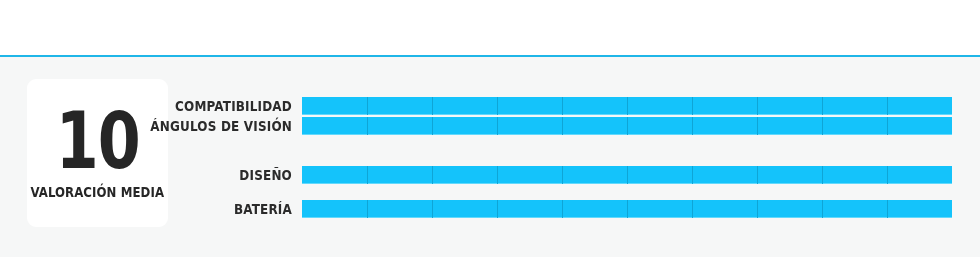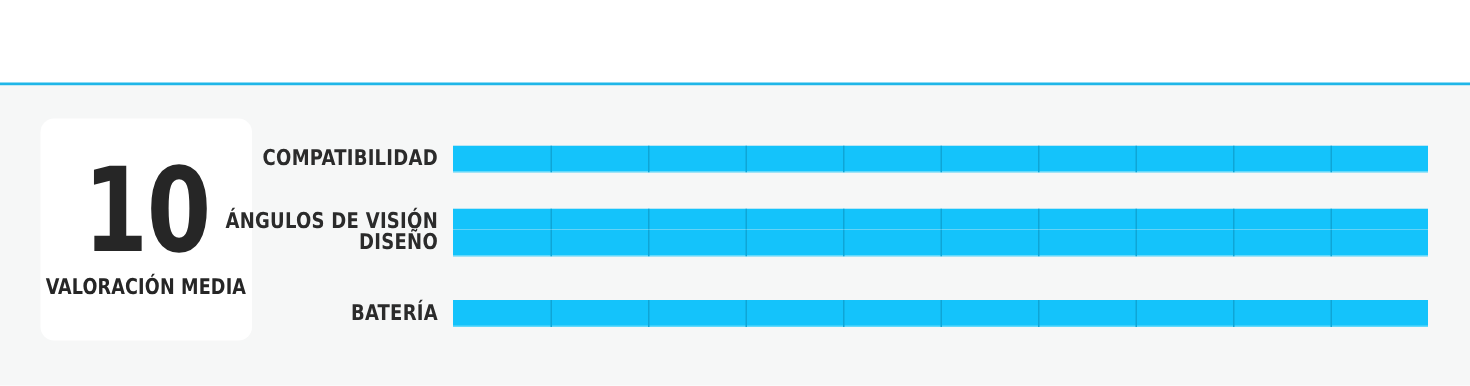--- a/index.html
+++ b/index.html
@@ -95,22 +95,22 @@
   }
   .criteria-row {
     position: absolute;
     left: 0;
     width: 980px;
     height: 18px;
     display: flex;
     align-items: center;
   }
   .criteria-row.r0 { top: 40px; }
-  .criteria-row.r1 { top: 82px; text-decoration: underline; }
-  .criteria-row.r2 { top: 96px; }
+  .criteria-row.r1 { top: 60px; text-decoration: underline; }
+  .criteria-row.r2 { top: 109px; }
   .criteria-row.r3 { top: 143px; }
 
   .criteria-label {
     position: absolute;
     left: 0;
     width: 292px;
     text-align: right;
     font-family: "Liberation Sans Narrow", "DejaVu Sans Condensed", "Liberation Sans", sans-serif;
     font-weight: 700;
     font-size: 14.5px;

